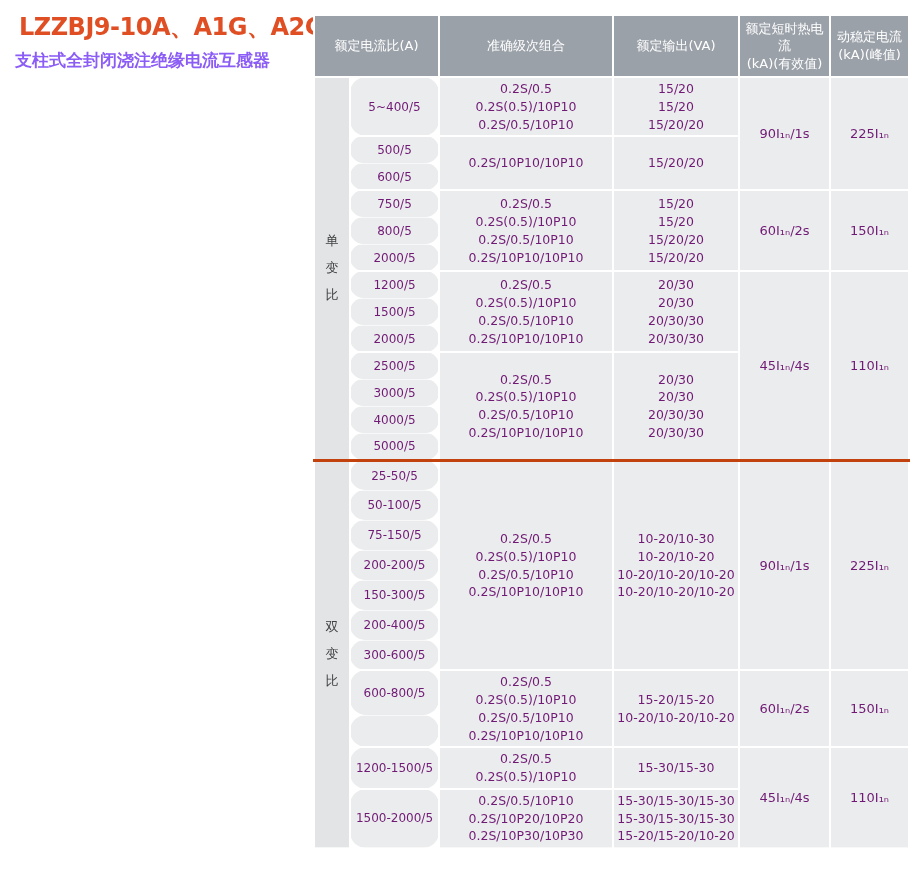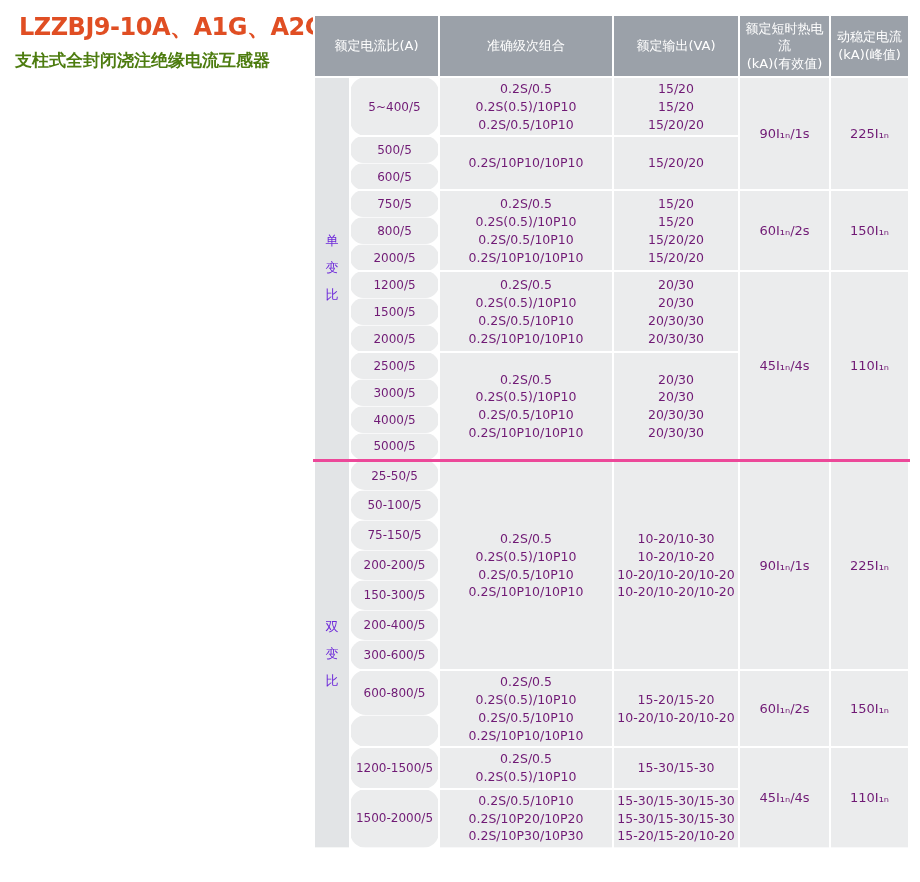--- a/index.html
+++ b/index.html
@@ -10,48 +10,48 @@
   }
   .page{position:relative;width:920px;height:882px;overflow:hidden;background:#fff;}
 
   
   .left-head{position:absolute;left:15px;top:10px;width:300px;}
   .product-title{
     margin:4px;font-size:24px;font-weight:bold;color:#E04E23;
     letter-spacing:-0.5px;white-space:nowrap;line-height:1.15;
   }
   .product-subtitle{
-    margin:7px 0 0 0;font-size:17px;font-weight:bold;color:#4d7c0f;line-height:1.3;
+    margin:7px 0 0 0;font-size:17px;font-weight:bold;color:#8b5cf6;line-height:1.3;
   }
 
   
   .content{position:absolute;left:313px;top:14px;width:596px;}
   .table-title{font-size:14px;font-weight:500;color:#333333;margin:0 0 9px 0;}
 
   table.spec{border-collapse:collapse;table-layout:fixed;width:595px;}
   th{
     background:#9BA1A9;color:#ffffff;font-weight:500;font-size:13px;
     border:2px solid #ffffff;height:60px;text-align:center;vertical-align:middle;
     white-space:pre-line;line-height:1.35;padding:0 2px;
   }
   td{
     background:#EBECED;color:#701a75;font-size:13px;text-align:center;
     vertical-align:middle;padding:2px 2px;
     border:1px solid rgba(255,255,255,0.65);
     border-left:2px solid #ffffff;border-right:2px solid #ffffff;
   }
-  td.group{background:#E2E4E6;color:#6d28d9;}
+  td.group{background:#E2E4E6;color:#404040;}
   .vstack{
     display:inline-block;width:1.05em;word-break:break-all;
     line-height:2.05;font-size:13px;text-align:center;
   }
   .multi{white-space:pre-line;line-height:1.42;font-size:12.5px;}
   td.ratio{font-size:12px;border-radius:16px;}
   tr.bs td{border-top:2px solid #ffffff;}
-  tr.ss td{border-top:3px solid #ec4899;margin-top:32px;}
+  tr.ss td{border-top:3px solid #c2410c;margin-top:32px;}
   
   tr.h42{height:42px;} tr.h27{height:27px;} tr.h30{height:30px;}
   tr.h36{height:36px;} tr.h56{height:56px;}
 </style>
 </head>
 <body>
 
 <div class="page">
 
   <div class="left-head">

